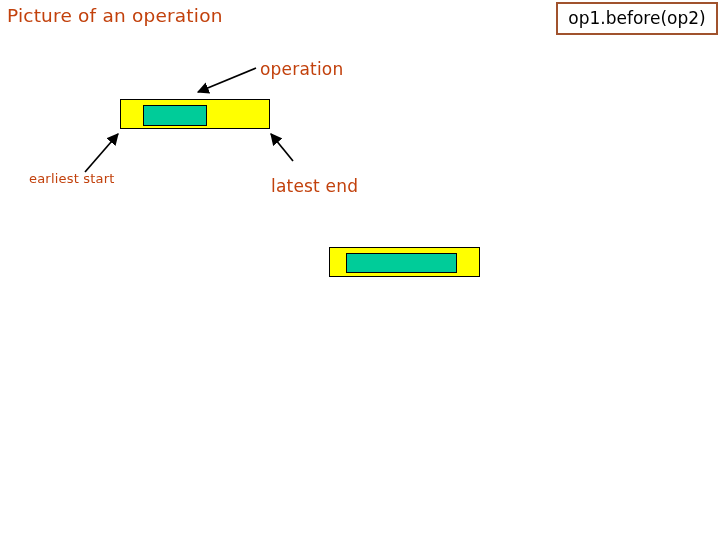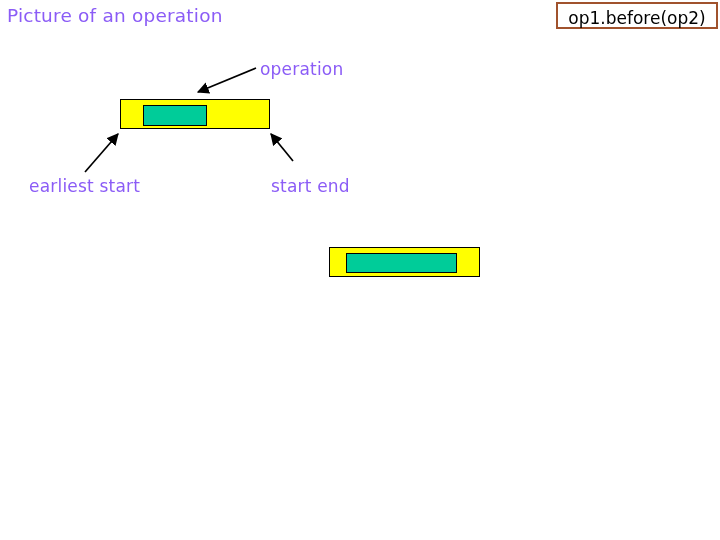--- a/index.html
+++ b/index.html
@@ -15,55 +15,55 @@
     position: relative;
     width: 720px;
     height: 540px;
     background: #ffffff;
     overflow: hidden;
   }
 
   
   .txt {
     position: absolute;
-    color: #8b5cf6;
+    color: #c2410c;
     font-family: "DejaVu Sans", sans-serif;
     font-weight: 400;
     white-space: nowrap;
     line-height: 1;
     letter-spacing: 0.2px;
   }
   #slide-title {
     left: 7px;
     top: 7px;
     font-size: 18.5px;
   }
   #label-duration {
     left: 260px;
     top: 61px;
     font-size: 17px;
   }
   #label-earliest-start {
     left: 29px;
-    top: 178px;
-    font-size: 17px;
+    top: 172px;
+    font-size: 13px;
   }
   #label-latest-end {
     left: 271px;
     top: 178px;
     font-size: 17px;
   }
 
   
   #relation-callout {
     position: absolute;
     left: 556px;
     top: 2px;
     width: 162px;
-    height: 27px;
+    height: 33px;
     box-sizing: border-box;
     border: 2px solid #a0522d;
     background: #ffffff;
   }
   #relation-callout-label {
     position: absolute;
     left: 0;
     right: 0;
     top: 4px;
     text-align: center;
@@ -135,21 +135,21 @@
   <div class="op-bar" id="op-bar-1" style="left: 120px; top: 99px; width: 150px; height: 30px; background: rgb(255, 255, 0); border-color: rgb(0, 0, 0);"></div>
   <div class="op-bar-inner" id="op-bar-1-duration" style="left: 143px; top: 105px; width: 64px; height: 21px; background: rgb(0, 204, 153); border-color: rgb(0, 0, 0);"></div>
 
   <div class="op-bar" id="op-bar-2" style="left: 329px; top: 247px; width: 151px; height: 30px; background: rgb(255, 255, 0); border-color: rgb(0, 0, 0);"></div>
   <div class="op-bar-inner" id="op-bar-2-duration" style="left: 346px; top: 253px; width: 111px; height: 20px; background: rgb(0, 204, 153); border-color: rgb(0, 0, 0);"></div>
 
   <div class="txt" id="label-duration">operation</div>
 
   <div class="txt" id="label-earliest-start">earliest start</div>
 
-  <div class="txt" id="label-latest-end">start end</div>
+  <div class="txt" id="label-latest-end">latest end</div>
 
   <svg id="arrow-layer" viewBox="0 0 720 540" xmlns="http://www.w3.org/2000/svg">
     <defs>
       <marker id="head" viewBox="0 0 10 10" refX="9" refY="5" markerWidth="7" markerHeight="7" orient="auto-start-reverse">
         <path d="M 0 0 L 10 5 L 0 10 z" fill="#000000"></path>
       </marker>
     </defs>
 
     <line x1="256" y1="68" x2="198" y2="92" stroke="#000000" stroke-width="1.7" marker-end="url(#head)"></line>
 

